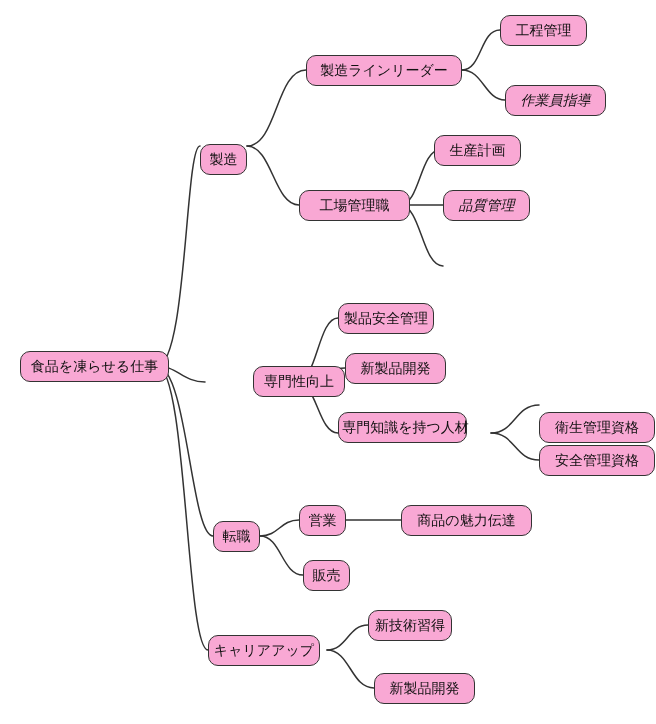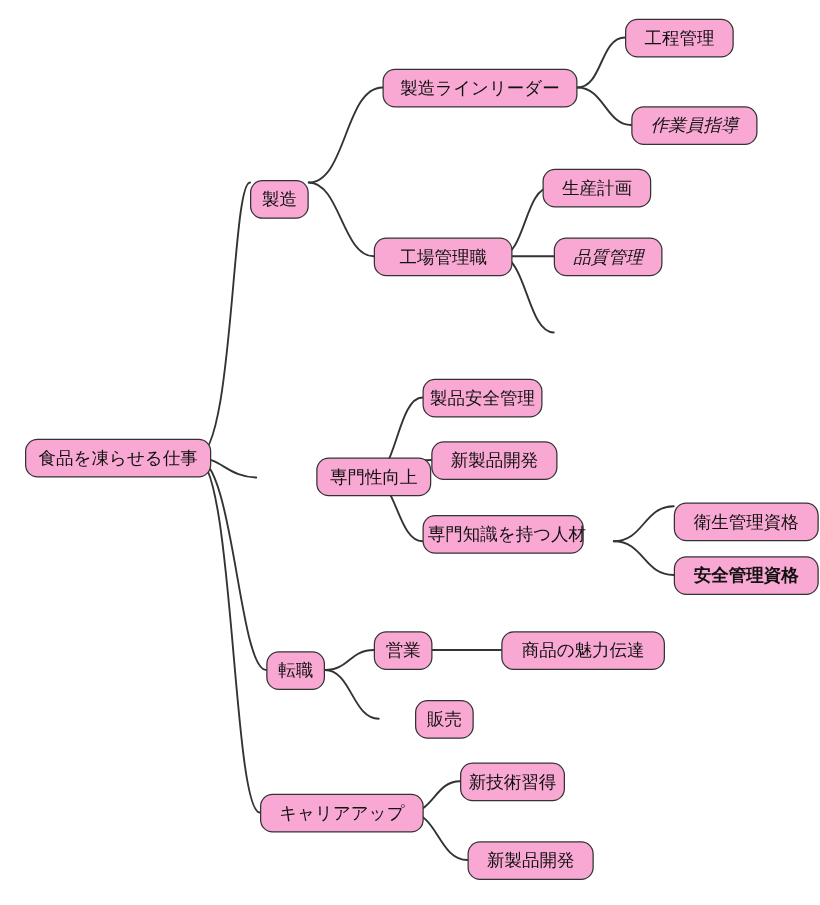--- a/index.html
+++ b/index.html
@@ -85,31 +85,31 @@
 
 
   <div class="node" style="left:205px; top:366px; width:92px;margin-left:48px;">専門性向上</div>
 
   <div class="node" style="left:338px; top:303px; width:96px;">製品安全管理</div>
 
   <div class="node" style="left:345px; top:353px; width:101px;">新製品開発</div>
 
   <div class="node" style="left:338px; top:412px; width:129px;padding-left:12px;">専門知識を持つ人材</div>
 
-  <div class="node" style="left:539px; top:402px; width:116px;">衛生管理資格</div>
+  <div class="node" style="left:539px; top:412px; width:116px;">衛生管理資格</div>
 
-  <div class="node" style="left:539px; top:445px; width:116px;font-weight:bold;">安全管理資格</div>
+  <div class="node" style="left:539px; top:445px; width:116px;">安全管理資格</div>
 
   <div class="node" style="left:213px; top:521px; width:47px;">転職</div>
 
   <div class="node" style="left:299px; top:505px; width:47px;">営業</div>
 
   <div class="node" style="left:401px; top:505px; width:131px;">商品の魅力伝達</div>
 
-  <div class="node" style="left:303px; top:560px; width:47px;margin-left:29px;">販売</div>
+  <div class="node" style="left:303px; top:560px; width:47px;">販売</div>
 
-  <div class="node" style="left:208px; top:635px; width:131px;">キャリアアップ</div>
+  <div class="node" style="left:208px; top:635px; width:112px;">キャリアアップ</div>
 
   <div class="node" style="left:368px; top:610px; width:84px;">新技術習得</div>
 
   <div class="node" style="left:374px; top:673px; width:101px;">新製品開発</div>
 
 </div>
 
 </body></html>

